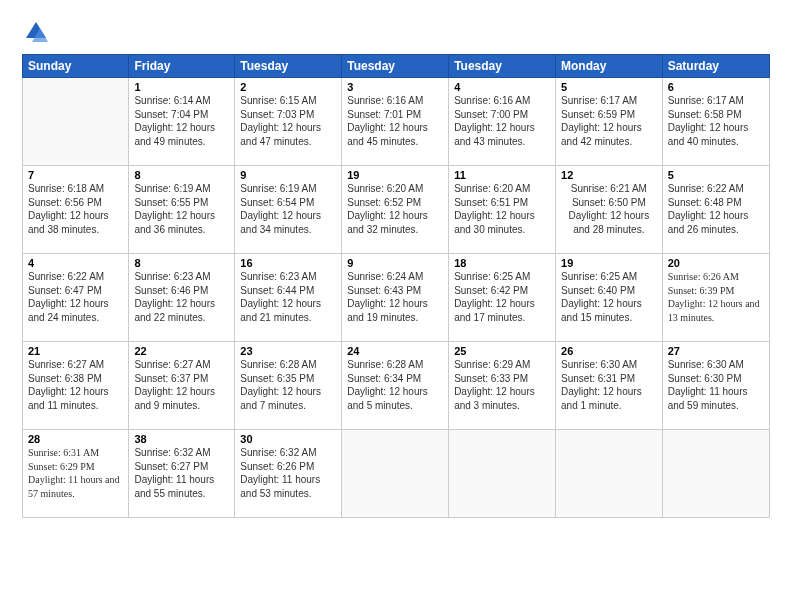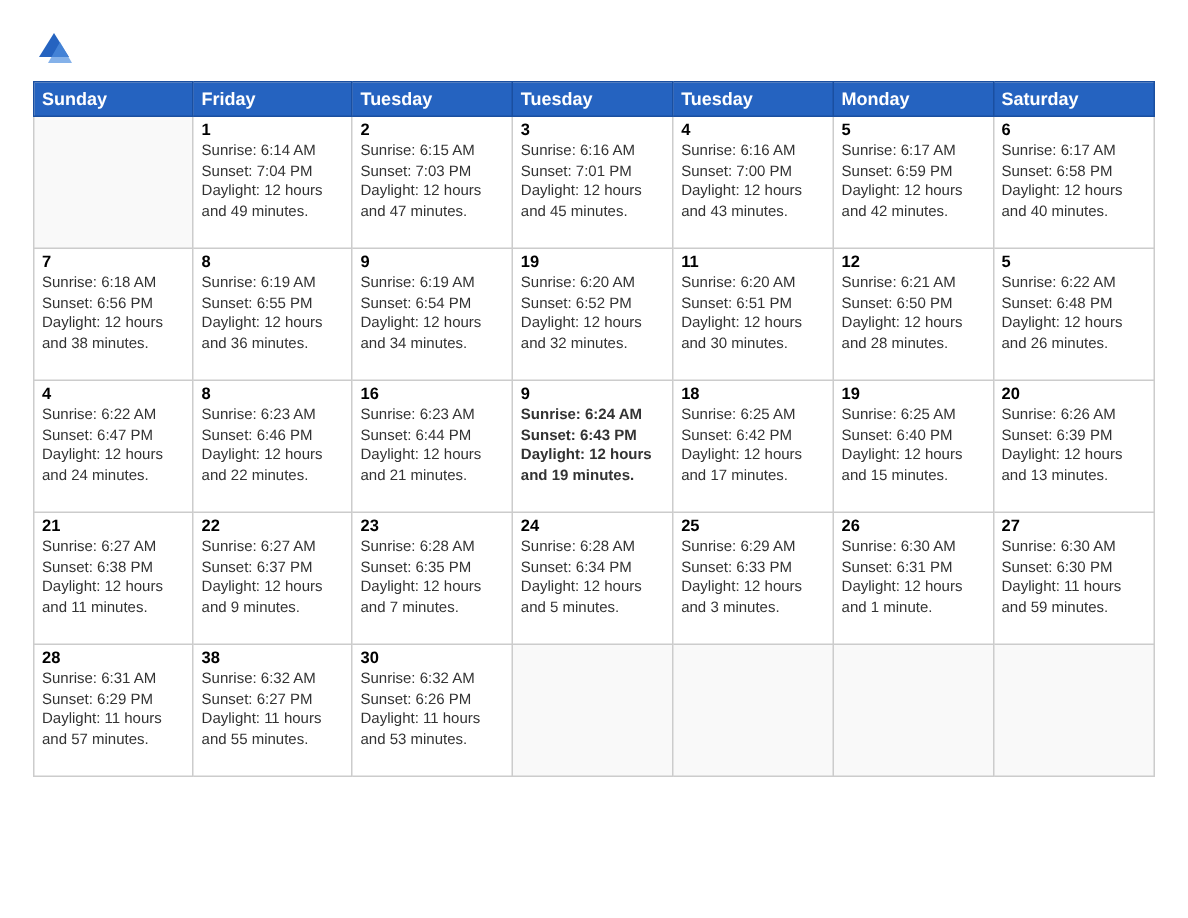--- a/index.html
+++ b/index.html
@@ -192,21 +192,21 @@
 Daylight: 12 hours and 32 minutes.</div>
           </td>
           <td>
             <span class="day-num">11</span>
             <div class="day-info" style="white-space: pre-line;">Sunrise: 6:20 AM
 Sunset: 6:51 PM
 Daylight: 12 hours and 30 minutes.</div>
           </td>
           <td>
             <span class="day-num">12</span>
-            <div class="day-info" style="white-space: pre-line;">Sunrise: 6:21 AM
+            <div class="day-info" style="white-space: pre-line; text-align: center;">Sunrise: 6:21 AM
 Sunset: 6:50 PM
 Daylight: 12 hours and 28 minutes.</div>
           </td>
           <td>
             <span class="day-num">5</span>
             <div class="day-info" style="white-space: pre-line;">Sunrise: 6:22 AM
 Sunset: 6:48 PM
 Daylight: 12 hours and 26 minutes.</div>
           </td>
         </tr>
@@ -224,39 +224,39 @@
 Daylight: 12 hours and 22 minutes.</div>
           </td>
           <td>
             <span class="day-num">16</span>
             <div class="day-info" style="white-space: pre-line;">Sunrise: 6:23 AM
 Sunset: 6:44 PM
 Daylight: 12 hours and 21 minutes.</div>
           </td>
           <td>
             <span class="day-num">9</span>
-            <div class="day-info" style="white-space: pre-line; font-weight: bold;">Sunrise: 6:24 AM
+            <div class="day-info" style="white-space: pre-line;">Sunrise: 6:24 AM
 Sunset: 6:43 PM
 Daylight: 12 hours and 19 minutes.</div>
           </td>
           <td>
             <span class="day-num">18</span>
             <div class="day-info" style="white-space: pre-line;">Sunrise: 6:25 AM
 Sunset: 6:42 PM
 Daylight: 12 hours and 17 minutes.</div>
           </td>
           <td>
             <span class="day-num">19</span>
             <div class="day-info" style="white-space: pre-line;">Sunrise: 6:25 AM
 Sunset: 6:40 PM
 Daylight: 12 hours and 15 minutes.</div>
           </td>
           <td>
             <span class="day-num">20</span>
-            <div class="day-info" style="white-space: pre-line;">Sunrise: 6:26 AM
+            <div class="day-info" style="white-space: pre-line; font-family: Liberation Serif, serif;">Sunrise: 6:26 AM
 Sunset: 6:39 PM
 Daylight: 12 hours and 13 minutes.</div>
           </td>
         </tr>
         <tr>
           <td>
             <span class="day-num">21</span>
             <div class="day-info" style="white-space: pre-line;">Sunrise: 6:27 AM
 Sunset: 6:38 PM
 Daylight: 12 hours and 11 minutes.</div>
@@ -294,21 +294,21 @@
           <td>
             <span class="day-num">27</span>
             <div class="day-info" style="white-space: pre-line;">Sunrise: 6:30 AM
 Sunset: 6:30 PM
 Daylight: 11 hours and 59 minutes.</div>
           </td>
         </tr>
         <tr>
           <td>
             <span class="day-num">28</span>
-            <div class="day-info" style="white-space: pre-line;">Sunrise: 6:31 AM
+            <div class="day-info" style="white-space: pre-line; font-family: Liberation Serif, serif;">Sunrise: 6:31 AM
 Sunset: 6:29 PM
 Daylight: 11 hours and 57 minutes.</div>
           </td>
           <td>
             <span class="day-num">38</span>
             <div class="day-info" style="white-space: pre-line;">Sunrise: 6:32 AM
 Sunset: 6:27 PM
 Daylight: 11 hours and 55 minutes.</div>
           </td>
           <td>

